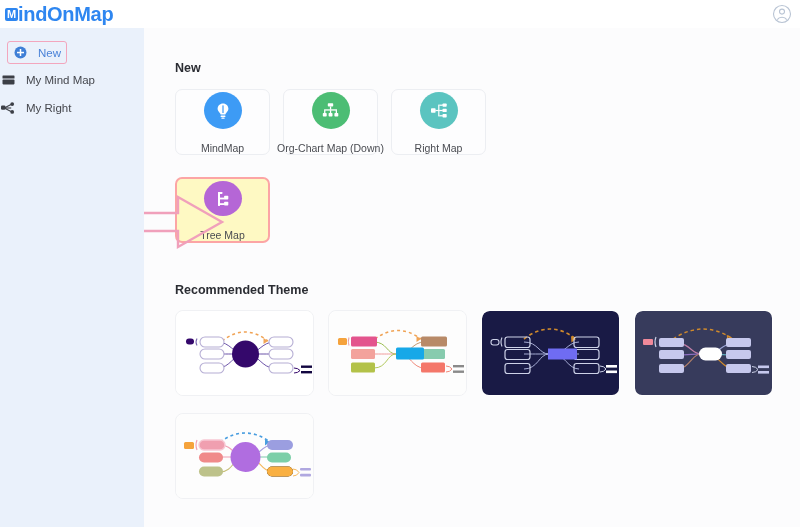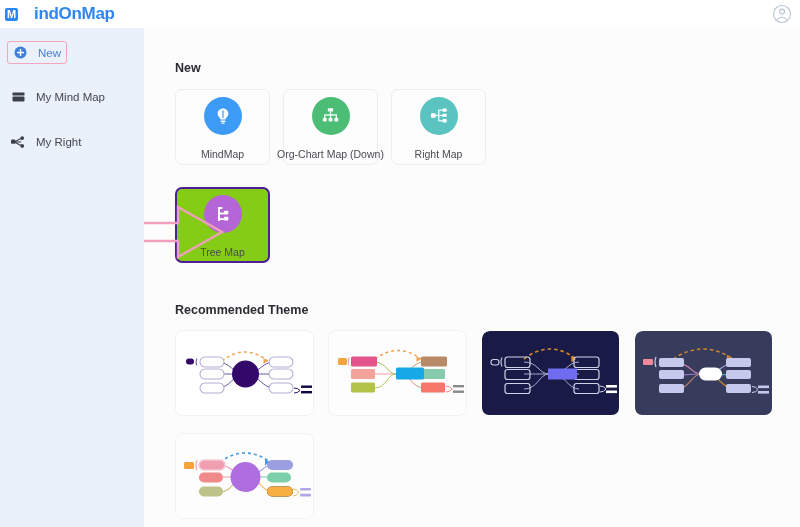--- a/index.html
+++ b/index.html
@@ -39,47 +39,47 @@
     background: #2e86f0;
     border-radius: 2px;
     color: #ffffff;
     font-size: 11px;
     font-weight: bold;
     line-height: 13px;
     text-align: center;
     letter-spacing: 0;
   }
   .logo-text {
-    font-size: 17px;
+    font-size: 20px;
     font-weight: bold;
     color: #2e86f0;
     letter-spacing: -0.3px;
-    margin-left: 16px;
+    margin-left: 0px;
   }
   .avatar-btn {
     position: absolute;
     right: 8px; top: 4px;
     width: 20px; height: 20px;
   }
   .avatar-btn svg { display: block; }
 
   
   .sidebar {
     position: absolute;
     left: 0; top: 28px;
     width: 144px; height: 499px;
     background: #eaf1fb;
   }
   .side-item {
     position: relative;
     display: flex;
     align-items: center;
     height: 24px;
-    margin-top: 21px;
-    padding-left: 10px;
+    margin-top: 4px;
+    padding-left: 0;
     cursor: pointer;
   }
   .side-item .s-icon {
     width: 16px; height: 16px;
     display: flex; align-items: center; justify-content: center;
     flex: 0 0 16px;
   }
   .side-item .s-label {
     margin-left: 10px;
     font-size: 11.5px;
@@ -115,46 +115,45 @@
   #new-title { margin-top: 33px; }
   #theme-title { margin-top: 40px; }
 
   .card-row {
     display: flex;
     margin-left: 31px;
     margin-top: 14px;
     gap: 13px;
   }
   .tcard {
-    width: 95px; height: 76px;
+    width: 95px; height: 66px;
     background: #fdfdfe;
     border: 1px solid #eceef2;
     border-radius: 7px;
     display: flex;
     flex-direction: column;
     align-items: center;
-    justify-content: center;
     cursor: pointer;
     position: relative;
   }
   .tcard .c-icon {
     width: 38px; height: 38px;
     border-radius: 50%;
     display: flex; align-items: center; justify-content: center;
     margin-top: 2px;
   }
   .tcard .c-label {
     font-size: 10.5px;
     color: #4a4c52;
     margin-top: 13px;
     white-space: nowrap;
   }
   .tcard.selected {
-    border: 2px solid #4c1d95;
-    background: #84cc16;
+    border: 2px solid #fca5a5;
+    background: #fef9c3;
   }
 
   
   .arrow-anno {
     position: absolute;
     left: -59px; top: 12px;
     width: 108px; height: 62px;
     pointer-events: none;
     z-index: 6;
   }

